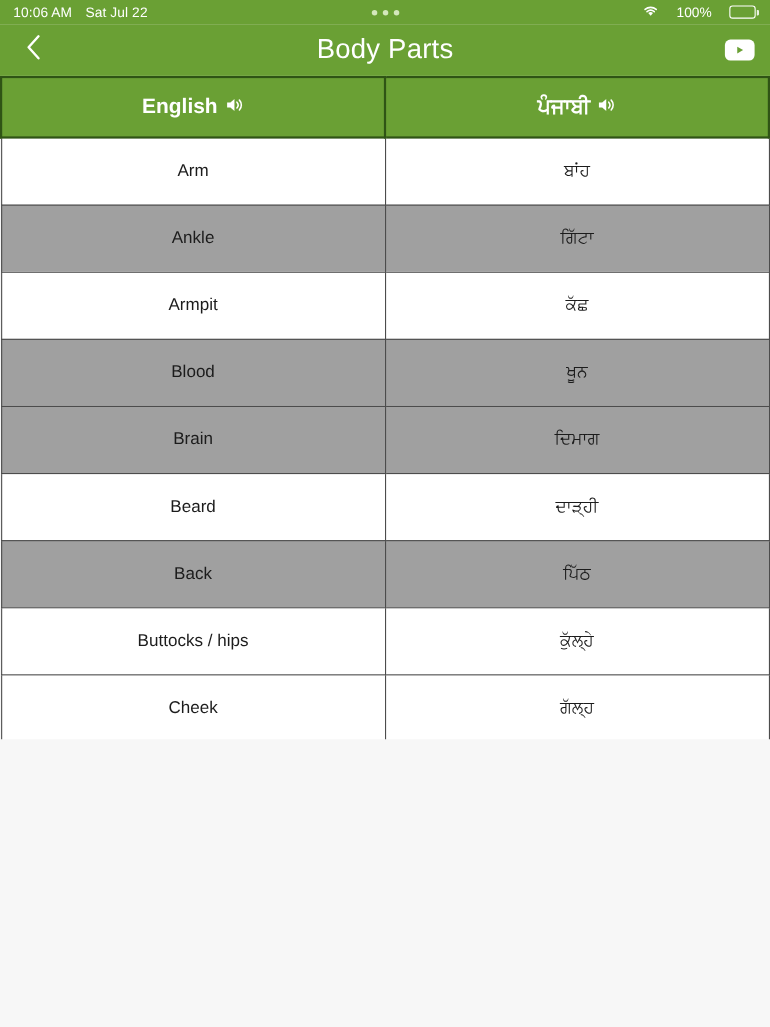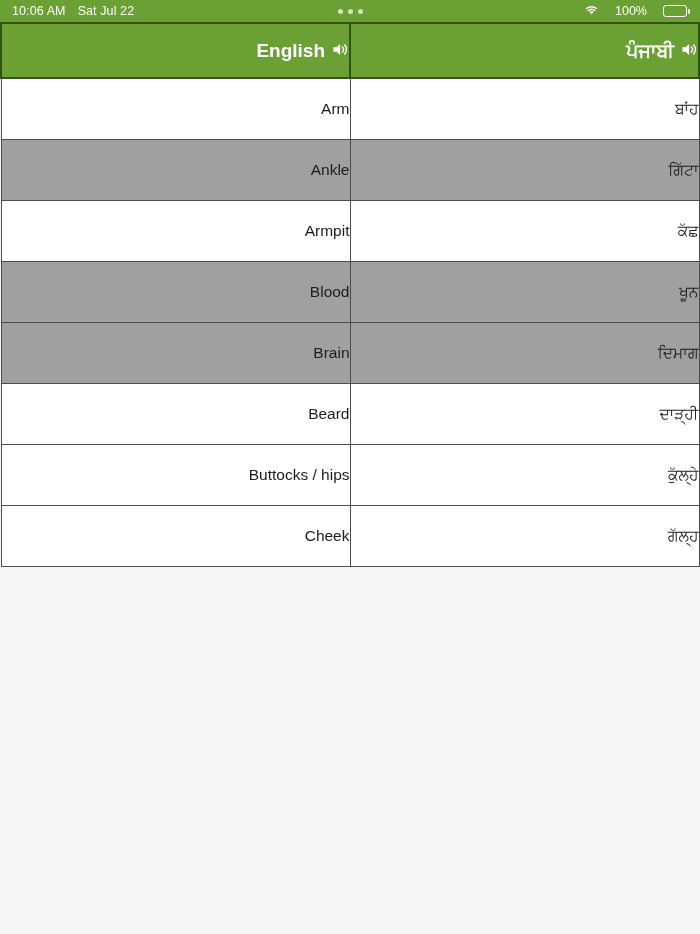--- a/index.html
+++ b/index.html
@@ -139,21 +139,21 @@
     padding: 0;
   }
   .vocab-table {
     width: 700px;
     border-collapse: collapse;
     table-layout: fixed;
   }
   .vocab-table th,
   .vocab-table td {
     width: 50%;
-    text-align: right;
+    text-align: center;
     vertical-align: middle;
   }
   .vocab-table thead th {
     height: 55px;
     background: #6aa034;
     color: #ffffff;
     font-size: 19px;
     font-weight: bold;
     border: 2px solid #2f5415;
   }
@@ -206,20 +206,38 @@
       <span>100%</span>
       <span class="battery">
         <span class="battery-body">
           <span class="battery-fill"></span>
         </span>
         <span class="battery-cap"></span>
       </span>
     </div>
   </div>
 
+  <div class="nav-bar">
+    <div class="nav-back">
+      <span>
+        <svg width="16" height="26" viewBox="0 0 16 26" aria-hidden="true">
+          <polyline points="12,3 3,13 12,23" fill="none" stroke="#ffffff" stroke-width="2.2" stroke-linecap="round" stroke-linejoin="round"></polyline>
+        </svg>
+      </span>
+    </div>
+    <div class="nav-title">Body Parts</div>
+    <div class="nav-spacer"></div>
+    <div class="yt-button">
+      <span>
+        <svg width="9" height="9" viewBox="0 0 10 10" aria-hidden="true">
+          <polygon points="2.5,1.6 8.4,5 2.5,8.4" fill="#6aa034"></polygon>
+        </svg>
+      </span>
+    </div>
+  </div>
 
   <div class="table-wrap">
     <table class="vocab-table">
       <thead>
         <tr>
           <th>
             <span class="th-inner">
               <span>English</span>
               <span>
                 <svg width="17" height="15" viewBox="0 0 18 16" aria-hidden="true">
@@ -262,20 +280,24 @@
             <td class="pa">ਖੂਨ</td>
           </tr>
         <tr class="odd">
             <td>Brain</td>
             <td class="pa">ਦਿਮਾਗ</td>
           </tr>
         <tr class="even">
             <td>Beard</td>
             <td class="pa">ਦਾੜ੍ਹੀ</td>
           </tr>
+        <tr class="odd">
+            <td>Back</td>
+            <td class="pa">ਪਿੱਠ</td>
+          </tr>
         <tr class="even">
             <td>Buttocks / hips</td>
             <td class="pa">ਕੁੱਲ੍ਹੇ</td>
           </tr>
         <tr class="even">
             <td>Cheek</td>
             <td class="pa">ਗੱਲ੍ਹ</td>
           </tr>
       </tbody>
     </table>

